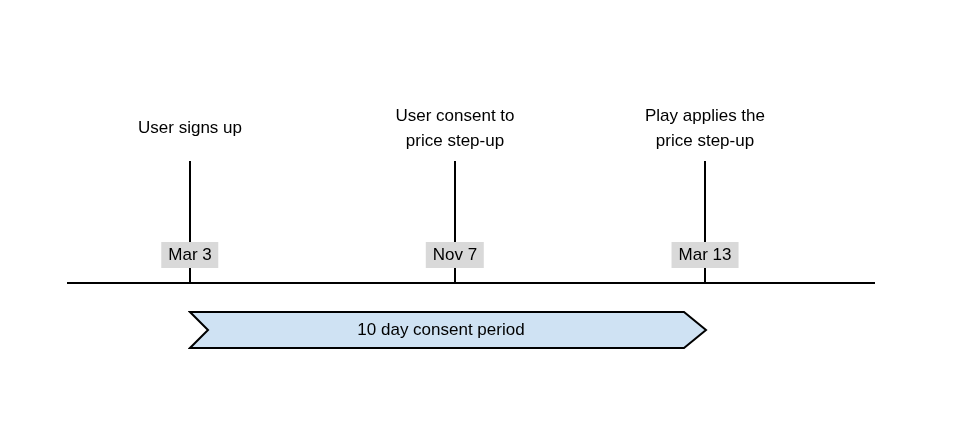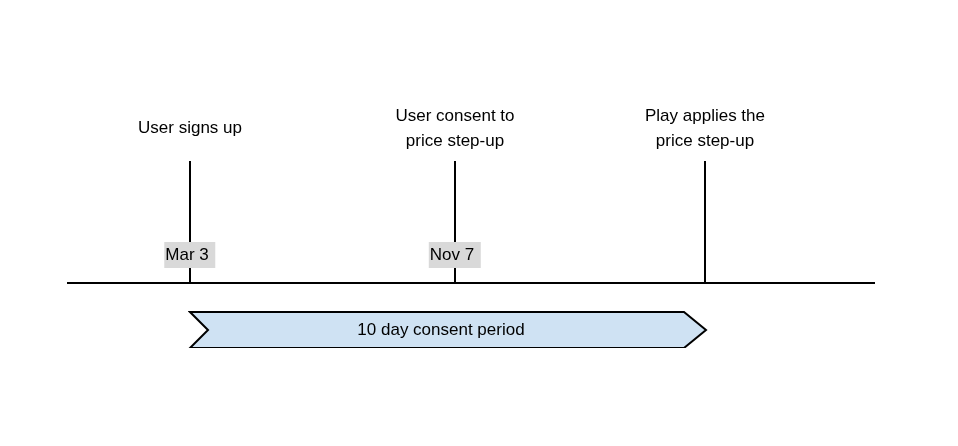--- a/index.html
+++ b/index.html
@@ -3,21 +3,21 @@
 <meta charset="utf-8">
 <style>
   html, body {
     margin: 0;
     padding: 0;
     background: #ffffff;
   }
   .canvas {
     position: relative;
     width: 958px;
-    height: 348px;
+    height: 446px;
     background: #ffffff;
     font-family: "Liberation Sans", sans-serif;
     color: #000000;
     overflow: hidden;
   }
   .axis {
     position: absolute;
     left: 67px;
     top: 282px;
     width: 808px;
@@ -46,21 +46,21 @@
     height: 122px;
     background: var(--line, #000000);
     z-index: 1;
   }
   .event-date {
     position: absolute;
     left: var(--cx);
     top: 242px;
     transform: translateX(-50%);
     background: var(--date-highlight, #d9d9d9);
-    padding: 2px 7px 3px 1px;
+    padding: 2px 7px 3px 7px;
     font-size: 17px;
     line-height: 21px;
     white-space: nowrap;
     z-index: 2;
   }
   .banner {
     position: absolute;
     left: 188px;
     top: 310px;
     width: 520px;
@@ -95,20 +95,21 @@
   <div class="event-date" style="--cx:190px">Mar 3</div>
 
   <div class="event-label" style="--cx:455px">User consent to
 price step-up</div>
   <div class="event-tick" style="--cx:455px"></div>
   <div class="event-date" style="--cx:455px">Nov 7</div>
 
   <div class="event-label" style="--cx:705px">Play applies the
 price step-up</div>
   <div class="event-tick" style="--cx:705px"></div>
+  <div class="event-date" style="--cx:705px">Mar 13</div>
 
   <div class="banner">
     <svg width="520" height="40" viewBox="0 0 520 40">
       <polygon points="2,2 496,2 518,20 496,38 2,38 20,20" style="fill:var(--banner-fill,#cfe2f3);stroke:var(--banner-stroke,#000000);stroke-width:2;stroke-linejoin:miter;"></polygon>
     </svg>
     <div class="banner-label">10 day consent period</div>
   </div>
 
 </div>
 

